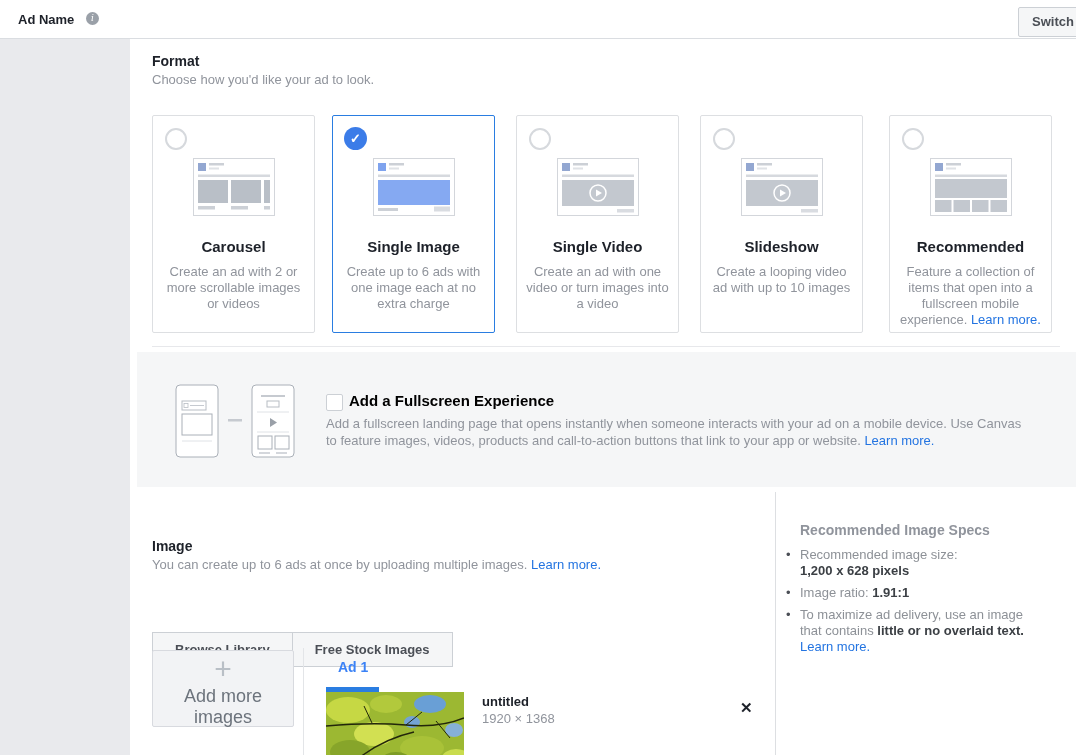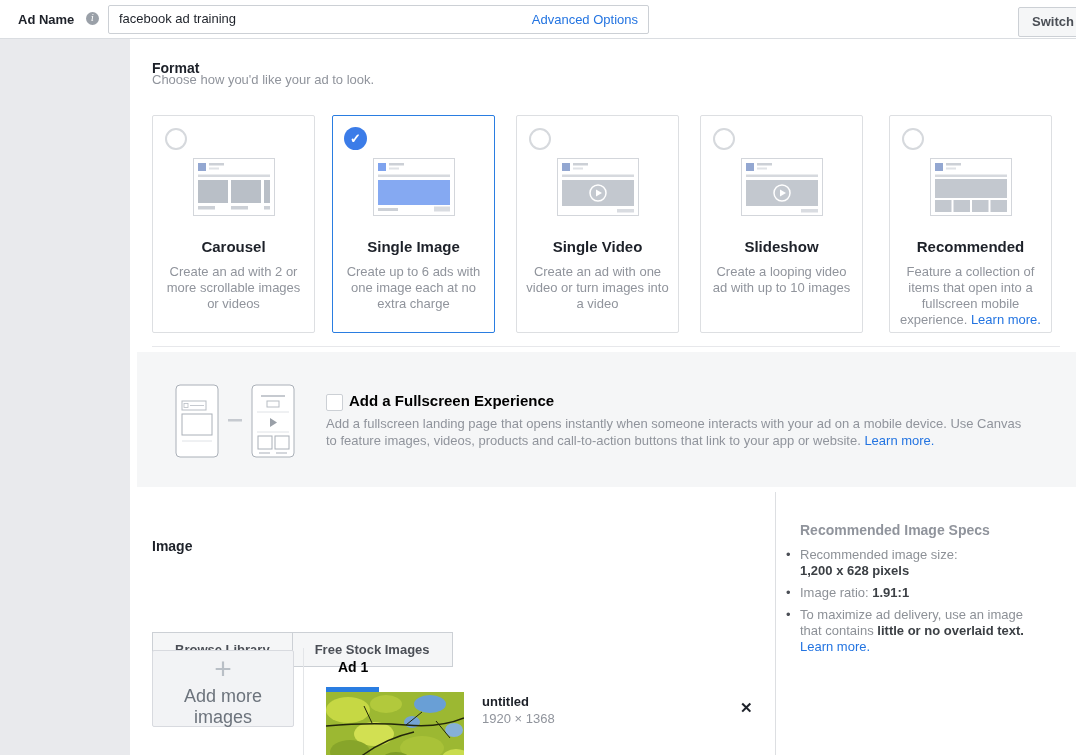--- a/index.html
+++ b/index.html
@@ -22,21 +22,21 @@
   .switch-btn{position:absolute;left:1018px;top:7px;height:30px;width:110px;background:#f5f6f7;
               border:1px solid #ccd0d5;border-radius:2px;font-size:13px;font-weight:bold;color:#4b4f56;
               text-align:left;padding:0 0 0 13px;line-height:28px;cursor:pointer;white-space:nowrap;}
 
   
   .left-rail{position:absolute;left:0;top:38px;width:130px;height:717px;background:#e9eaed;}
 
   
   .sec-title{font-size:14px;font-weight:bold;color:#1d2129;}
   .sec-sub{font-size:13px;color:#90949c;}
-  .format-title{left:152px;top:60px;}
+  .format-title{left:152px;top:53px;}
   .format-sub{left:152px;top:72px;}
 
   .fmt-card{position:absolute;top:115px;width:161px;height:216px;border:1px solid #dddfe2;
             border-radius:2px;background:#fff;cursor:pointer;}
   .fmt-card.selected{border-color:#2a7de1;}
   .c1{left:152px}.c2{left:332px}.c3{left:516px}.c4{left:700px}.c5{left:889px}
   .radio{position:absolute;left:12px;top:12px;width:18px;height:18px;border:2px solid #d6d9dd;
          border-radius:50%;background:#fff;}
   .check{position:absolute;left:11px;top:11px;width:23px;height:23px;border-radius:50%;
          background:#3b7ce8;color:#fff;font-size:13px;font-weight:bold;line-height:23px;text-align:center;}
@@ -63,21 +63,21 @@
   .img-sub{left:152px;top:557px;}
   .btn-row{position:absolute;left:152px;top:588px;display:flex;}
   .gbtn{height:35px;background:#f5f6f7;border:1px solid #ccd0d5;font-size:13px;font-weight:bold;
         color:#4b4f56;padding:0 22px;line-height:33px;cursor:pointer;font-family:"Liberation Sans",sans-serif;margin-top:44px;}
   .gbtn + .gbtn{margin-left:-1px;}
   .addmore{position:absolute;left:152px;top:650px;width:140px;height:75px;background:#f2f3f5;
            border:1px solid #d8dadf;border-radius:2px;text-align:center;cursor:pointer;}
   .plus-icon{display:block;margin-top:2px;font-size:30px;font-weight:300;color:#b9bfc6;line-height:32px;}
   .addmore-label{display:block;font-size:18px;color:#6c737c;margin-top:1px;}
   .v-sep2{left:303px;top:648px;width:1px;height:107px;background:#e3e5e8;}
-  .ad-tab{left:338px;top:659px;font-size:14px;font-weight:bold;color:#000000;cursor:pointer;}
+  .ad-tab{left:338px;top:659px;font-size:14px;font-weight:bold;color:#3b82f6;cursor:pointer;}
   .bluebar{left:326px;top:687px;width:53px;height:5px;background:#2a7de1;}
   .thumb{position:absolute;left:326px;top:692px;width:138px;height:75px;cursor:pointer;}
   .meta-name{left:482px;top:694px;font-size:13px;font-weight:bold;color:#1d2129;}
   .meta-dim{left:482px;top:711px;font-size:13px;color:#90949c;}
   .close-icon{left:740px;top:699px;font-size:15px;font-weight:bold;color:#1d2129;cursor:pointer;}
   .crop-row{position:absolute;left:484px;top:738px;display:flex;}
   .crop-row .gbtn{height:30px;line-height:28px;}
 
   
   .specs{position:absolute;left:786px;top:522px;width:262px;font-size:13px;line-height:16px;color:#8d9197;}
@@ -88,24 +88,20 @@
   .b{font-weight:bold;color:#3c4045;}
 </style>
 </head>
 <body>
 
 <div class="screen">
 
   <div class="topbar">
     <span class="adname-label">Ad Name</span>
     <span class="info-icon">i</span>
-    <div class="input-wrap">
-      <input type="text" value="facebook ad training" style="">
-      <a class="adv-link">Advanced Options</a>
-    </div>
     <button class="switch-btn">Switch t</button>
   </div>
 
   <div class="left-rail"></div>
 
   <div class="abs format-title sec-title">Format</div>
   <div class="abs format-sub sec-sub">Choose how you'd like your ad to look.</div>
 
   <div class="fmt-card c1">
     <span class="radio"></span>
@@ -229,20 +225,21 @@
       </svg>
     </span>
     <span class="fs-check"></span>
     <div class="fs-title">Add a Fullscreen Experience</div>
     <div class="fs-desc"><span>Add a fullscreen landing page that opens instantly when someone interacts with your ad on a mobile device. Use Canvas to feature images, videos, products and call-to-action buttons that link to your app or website.</span> <a class="link">Learn more.</a></div>
   </div>
 
   <div class="abs v-divider"></div>
 
   <div class="abs img-title sec-title">Image</div>
+  <div class="abs img-sub sec-sub"><span>You can create up to 6 ads at once by uploading multiple images.</span> <a class="link">Learn more.</a></div>
 
   <div class="btn-row">
     <button class="gbtn">Browse Library</button>
     <button class="gbtn">Free Stock Images</button>
   </div>
 
   <div class="addmore">
     <span class="plus-icon">+</span>
     <span class="addmore-label">Add more images</span>
   </div>

